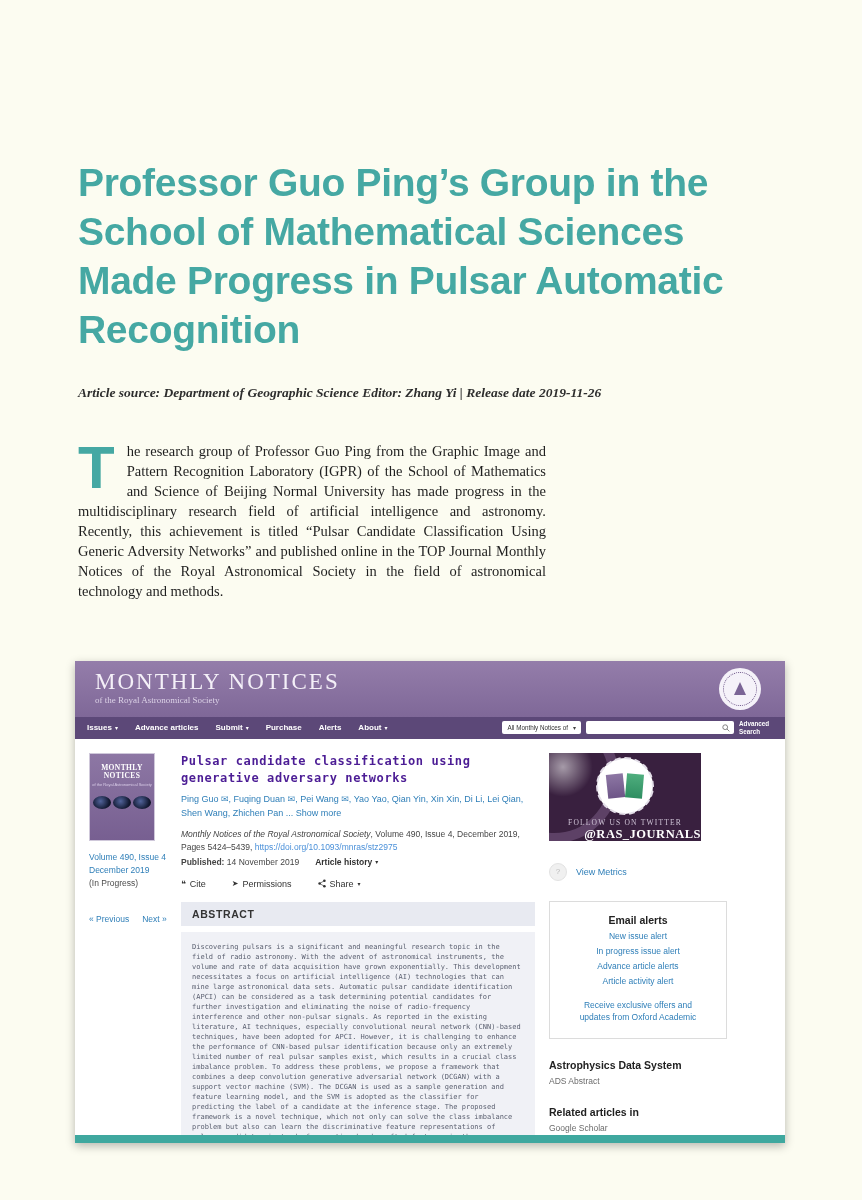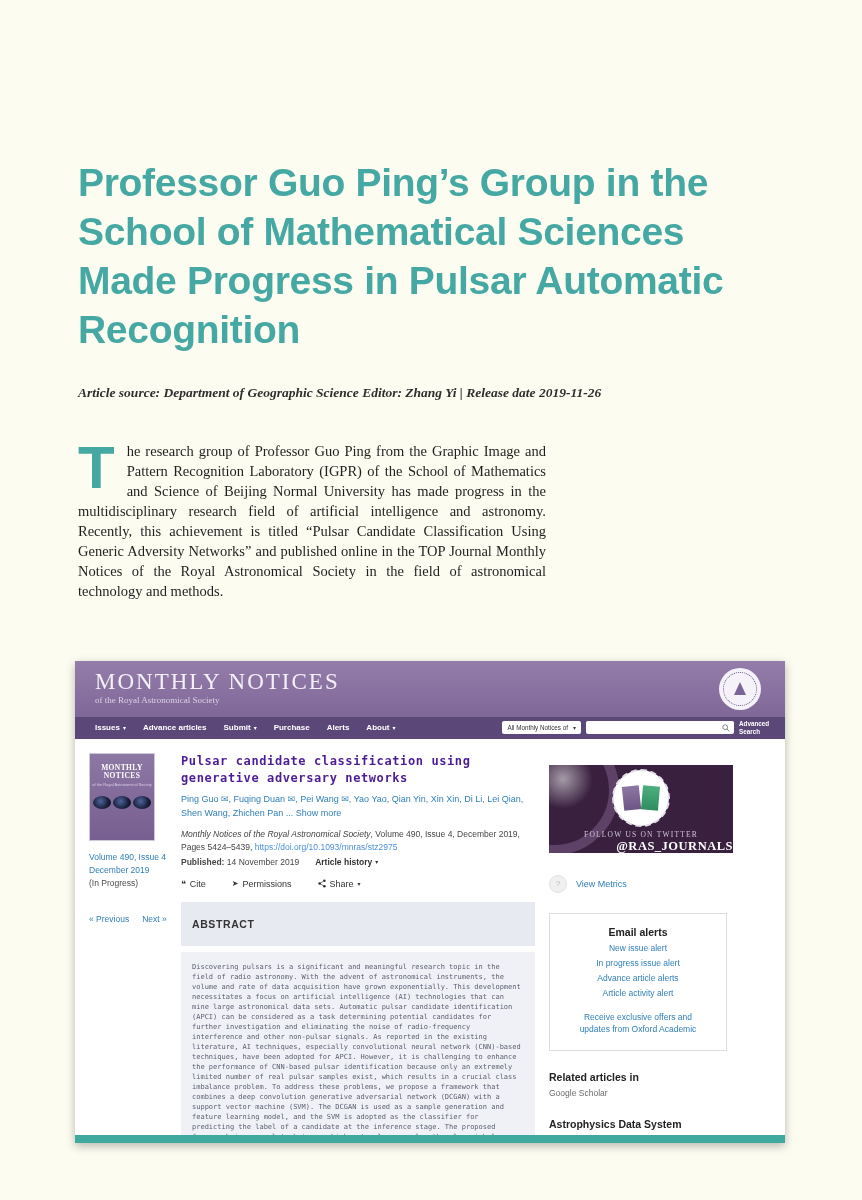--- a/index.html
+++ b/index.html
@@ -93,21 +93,21 @@
   .seal-tri {
     width:0; height:0;
     border-left:6px solid transparent;
     border-right:6px solid transparent;
     border-bottom:13px solid #7b6596;
   }
   .shot-nav {
     height:22px;
     background:#5c4878;
     display:flex; align-items:center;
-    padding:0 10px 0 20px;
+    padding:0 10px 0 12px;
     gap:17px;
     color:#fff; font-size:8px; font-weight:bold;
   }
   .nav-item { display:flex; align-items:center; gap:3px; white-space:nowrap; }
   .caret { font-family:"DejaVu Sans", sans-serif; font-size:6px; }
   .nav-search { margin-left:auto; display:flex; align-items:center; gap:5px; }
   .search-scope {
     background:#fff; color:#333; height:13px;
     font-size:6.3px; font-weight:normal;
     display:flex; align-items:center; gap:5px;
@@ -162,37 +162,37 @@
   .doi { color:#4a90d9; }
   .pub-row { font-size:8.5px; color:#454545; margin-top:3px; display:flex; gap:16px; align-items:center; }
   .pub-label { font-weight:bold; }
   .history { font-weight:bold; color:#333; display:flex; gap:3px; align-items:center; }
   .actions { display:flex; gap:26px; margin-top:12px; font-size:9px; color:#333; align-items:center; }
   .action { display:flex; gap:4px; align-items:center; }
   .quote-ico { font-family:"DejaVu Sans", sans-serif; font-size:9px; color:#333; }
   .perm-ico { font-family:"DejaVu Sans", sans-serif; font-size:8px; color:#333; }
   .abs-head {
     margin-top:13px; background:#e8eaf1;
-    padding:16px 11px; font-size:10.5px; font-weight:bold;
+    padding:6px 11px; font-size:10.5px; font-weight:bold;
     letter-spacing:0.6px; color:#333;
   }
   .abs-body {
     margin-top:6px; background:#f0f1f6;
     padding:10px 11px;
     font-family:"DejaVu Sans Mono", monospace;
     font-size:7px; line-height:1.43; color:#5b6070;
   }
 
   
   .col-right { flex:1; }
   .banner {
-    width:184px; height:88px;
+    width:152px; height:88px;
     background:#39203f;
     position:relative; overflow:hidden;
-    text-align:center; color:#fff;margin-top:12px;
+    text-align:center; color:#fff;
   }
   .banner::before {
     content:""; position:absolute; left:-16px; top:-16px;
     width:60px; height:60px; border-radius:50%;
     background:radial-gradient(circle, rgba(255,255,255,0.55) 0%, rgba(255,255,255,0) 70%);
   }
   .banner::after {
     content:""; position:absolute; left:-60px; top:-40px;
     width:110px; height:110px; border-radius:50%;
     border:10px solid rgba(160,130,175,0.35);
@@ -386,28 +386,28 @@
         <div class="email-box">
           <div class="email-head">Email alerts</div>
           <span class="email-link">New issue alert</span>
           <span class="email-link">In progress issue alert</span>
           <span class="email-link">Advance article alerts</span>
           <span class="email-link">Article activity alert</span>
           <div class="email-offers">Receive exclusive offers and updates from Oxford Academic</div>
         </div>
 
         <div class="side-sec">
+          <div class="side-head">Astrophysics Data System</div>
+          <span class="side-link">ADS Abstract</span>
+        </div>
+
+        <div class="side-sec">
           <div class="side-head">Related articles in</div>
           <span class="side-link">Google Scholar</span>
         </div>
-
-        <div class="side-sec">
-          <div class="side-head">Astrophysics Data System</div>
-          <span class="side-link">ADS Abstract</span>
-        </div>
       </div>
 
     </div>
 
     <div class="shot-teal"></div>
   </div>
 
 </div>
 
 </body></html>

